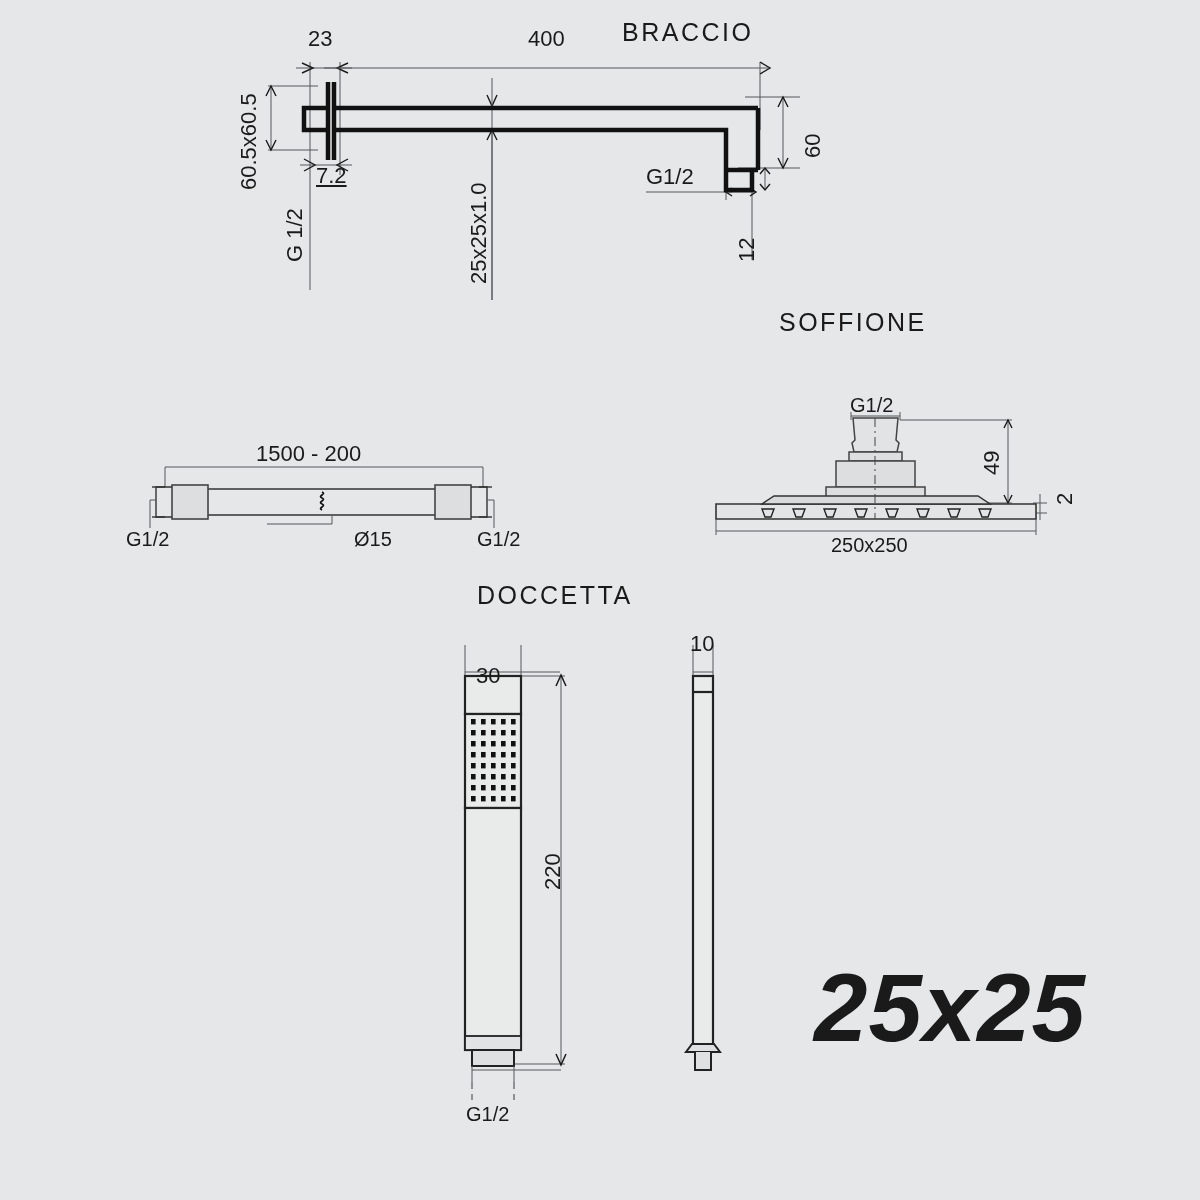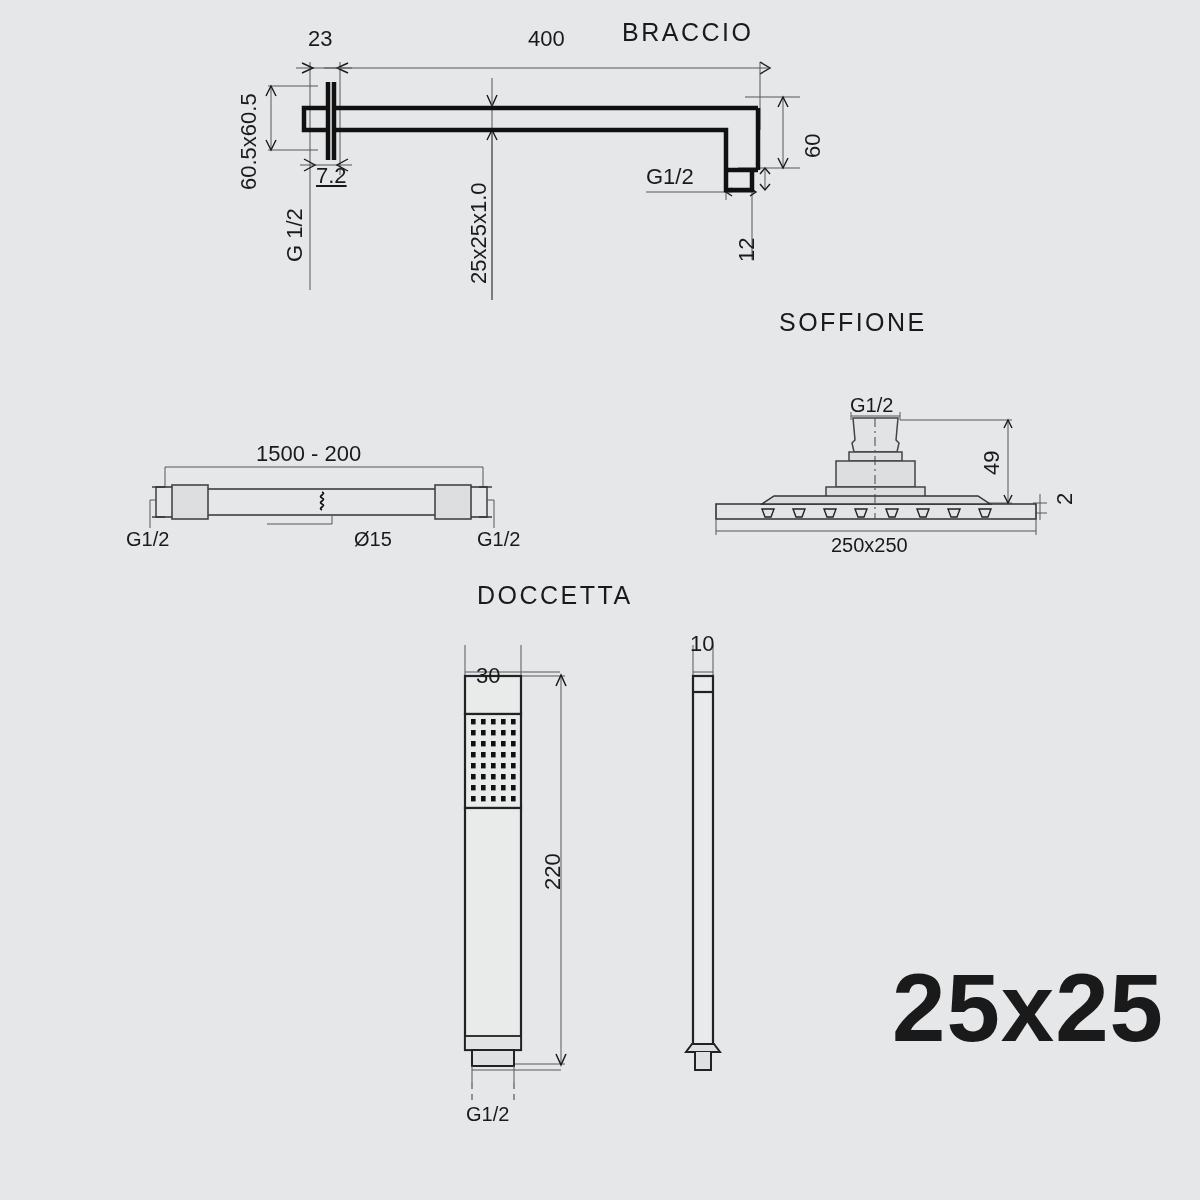--- a/index.html
+++ b/index.html
@@ -422,15 +422,15 @@
   <div class="lbl section-title" style="left:477px; top:583px;">DOCCETTA</div>
 
   <div class="lbl dim" style="left:476px; top:633px;margin-top:32px;">30</div>
 
   <div class="lbl dim" style="left:690px; top:633px;">10</div>
 
   <div class="lbl dim rot90" style="left:542px; top:890px;">220</div>
 
   <div class="lbl dim-sm" style="left:466px; top:1104px;">G1/2</div>
 
-  <div class="lbl big-code" style="left:892px; top:960px;">25x25</div>
+  <div class="lbl big-code" style="left:814px; top:960px;font-style:italic;">25x25</div>
 
 </div>
 
 </body></html>

